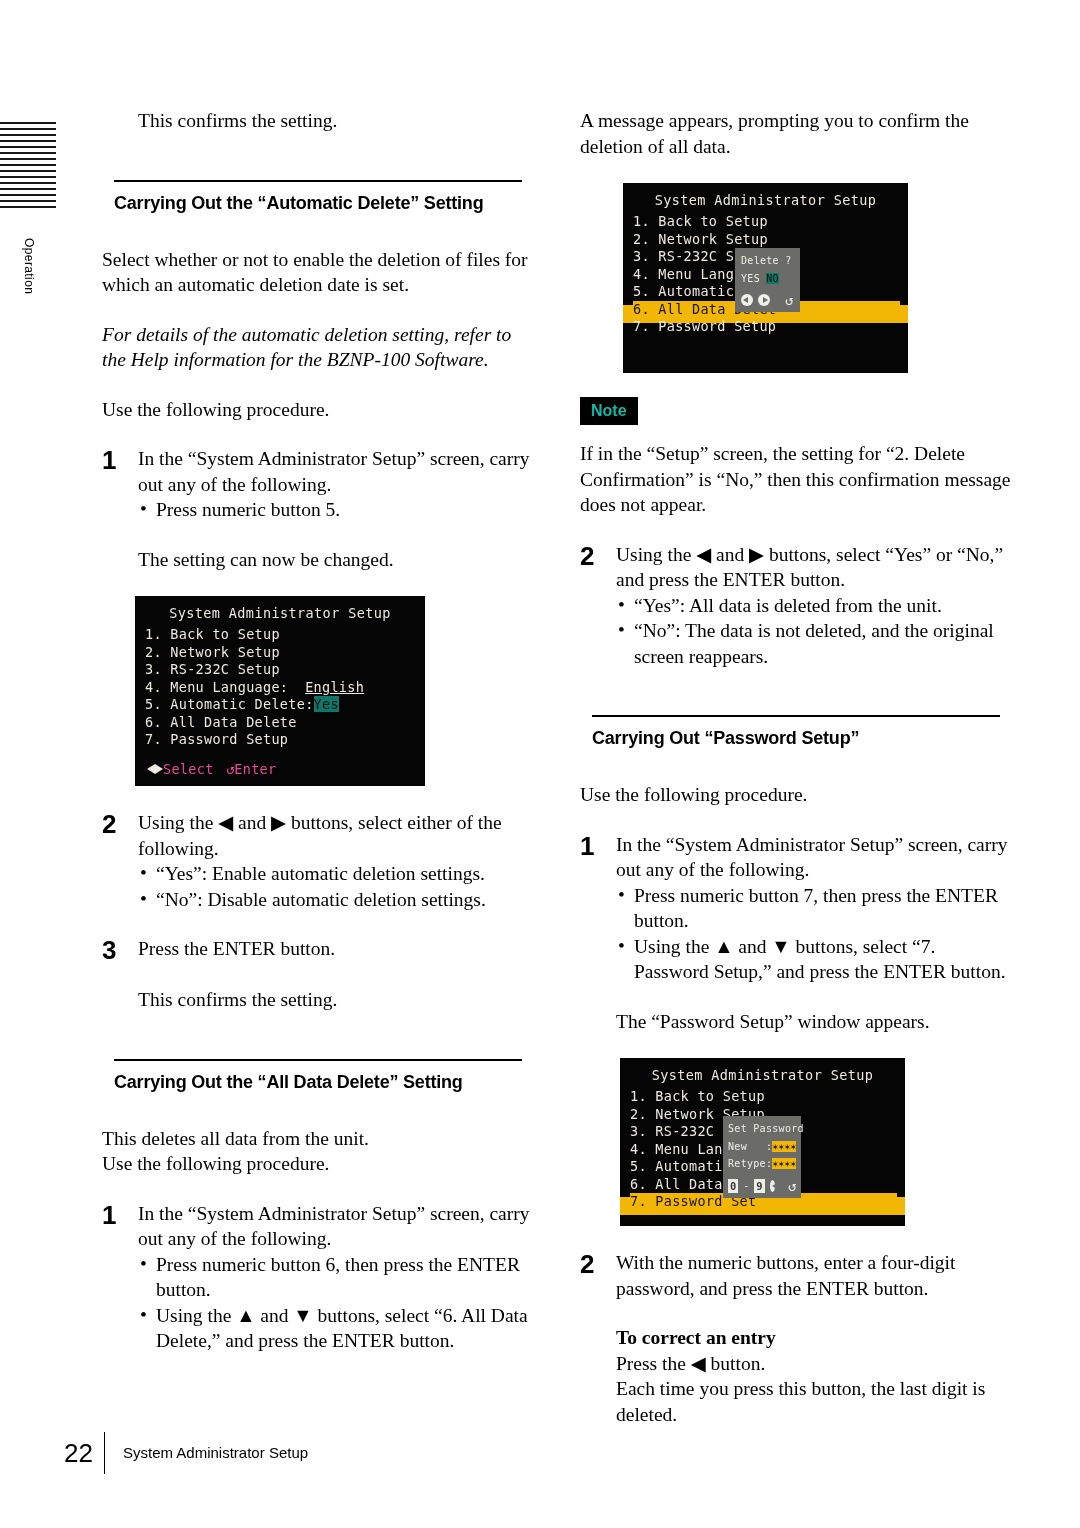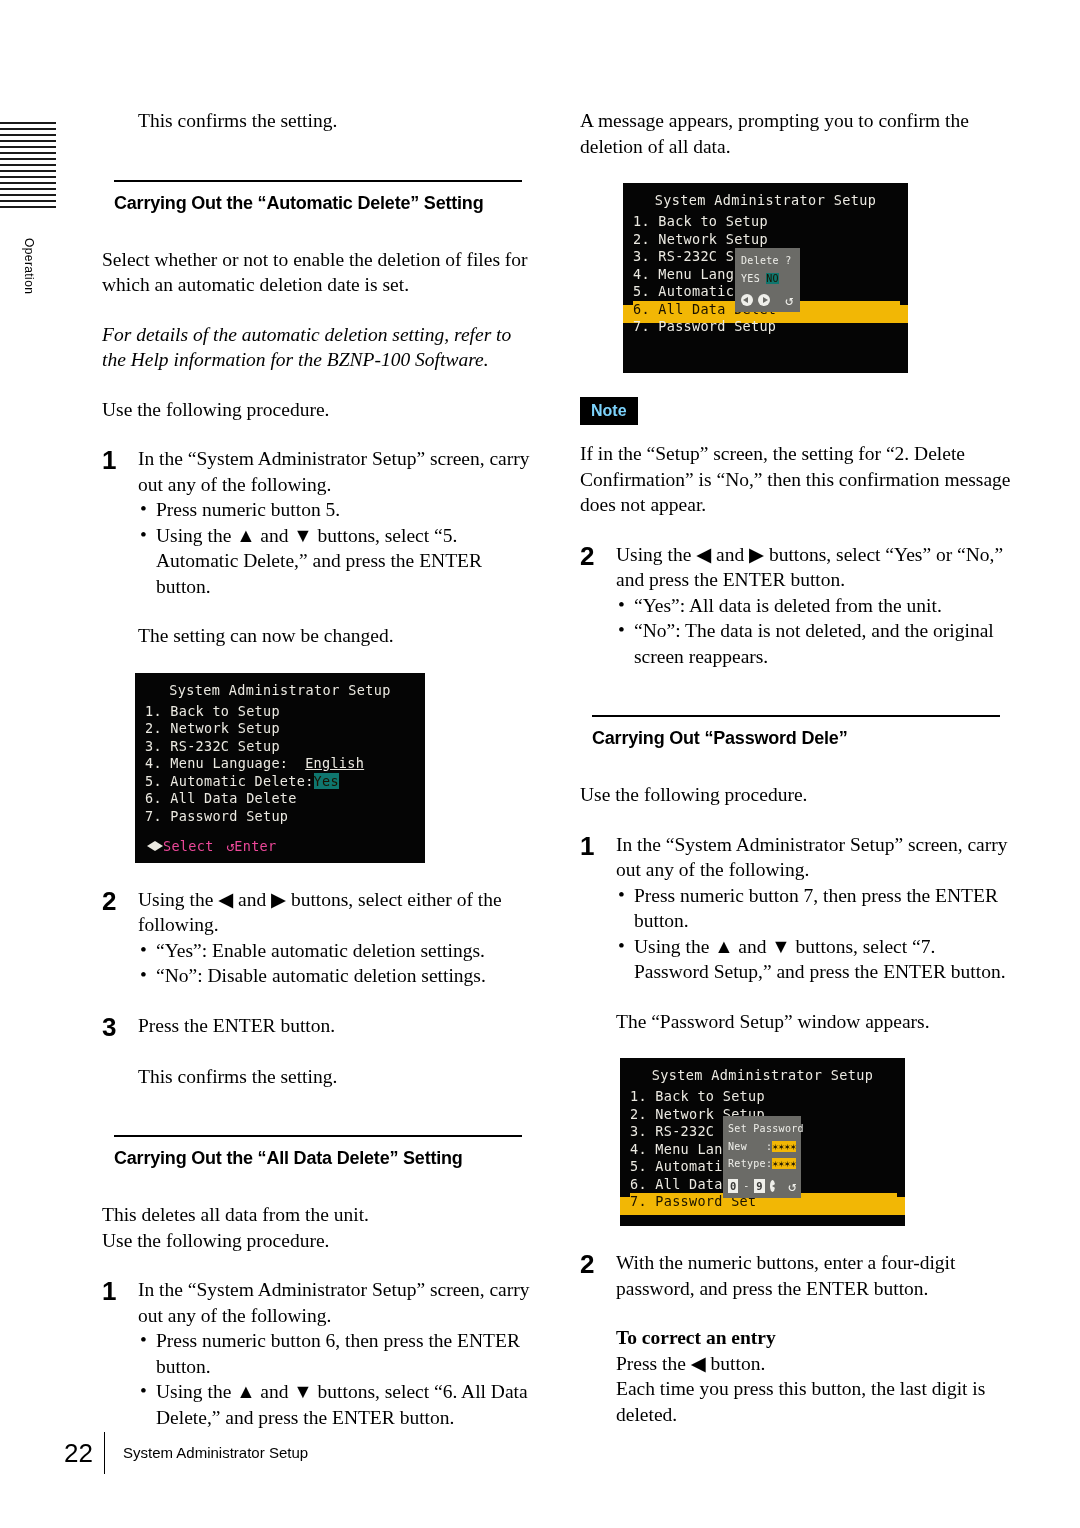--- a/index.html
+++ b/index.html
@@ -121,21 +121,21 @@
   .bullets li:before {
     content: "\2022";
     position: absolute;
     left: 2px;
     top: -1px;
   }
 
   .note-tag {
     display: inline-block;
     background: #000;
-    color: #7dd3fc;
+    color: #14b8a6;
     font-family: "Liberation Sans", sans-serif;
     font-weight: bold;
     font-size: 16px;
     line-height: 16px;
     padding: 6px 11px 6px 11px;
   }
 
   .bold-sub {
     font-weight: bold;
     font-size: 19.5px;
@@ -347,21 +347,20 @@
     <p class="body-txt">Use the following procedure.</p>
 
     <div class="gap-m"></div>
 
     <div class="step">
       <div class="step-num">1</div>
       <div class="step-body">
         <div>In the “System Administrator Setup” screen, carry out any of the following.</div>
         <ul class="bullets">
           <li>Press numeric button 5.</li>
-          <li>Using the ▲ and ▼ buttons, select “5. Automatic Delete,” and press the ENTER button.</li>
         </ul>
       </div>
     </div>
 
     <div class="gap-m"></div>
 
     <p class="body-txt indent">The setting can now be changed.</p>
 
     <div class="gap-m"></div>
 
@@ -481,21 +480,21 @@
         <div>Using the ◀ and ▶ buttons, select “Yes” or “No,” and press the ENTER button.</div>
         <ul class="bullets">
           <li>“Yes”: All data is deleted from the unit.</li>
           <li>“No”: The data is not deleted, and the original screen reappears.</li>
         </ul>
       </div>
     </div>
 
     <div class="gap-l"></div>
 
-    <h2 class="section">Carrying Out “Password Dele”</h2>
+    <h2 class="section">Carrying Out “Password Setup”</h2>
 
     <div class="gap-s"></div>
 
     <p class="body-txt">Use the following procedure.</p>
 
     <div class="gap-m"></div>
 
     <div class="step">
       <div class="step-num">1</div>
       <div class="step-body">

